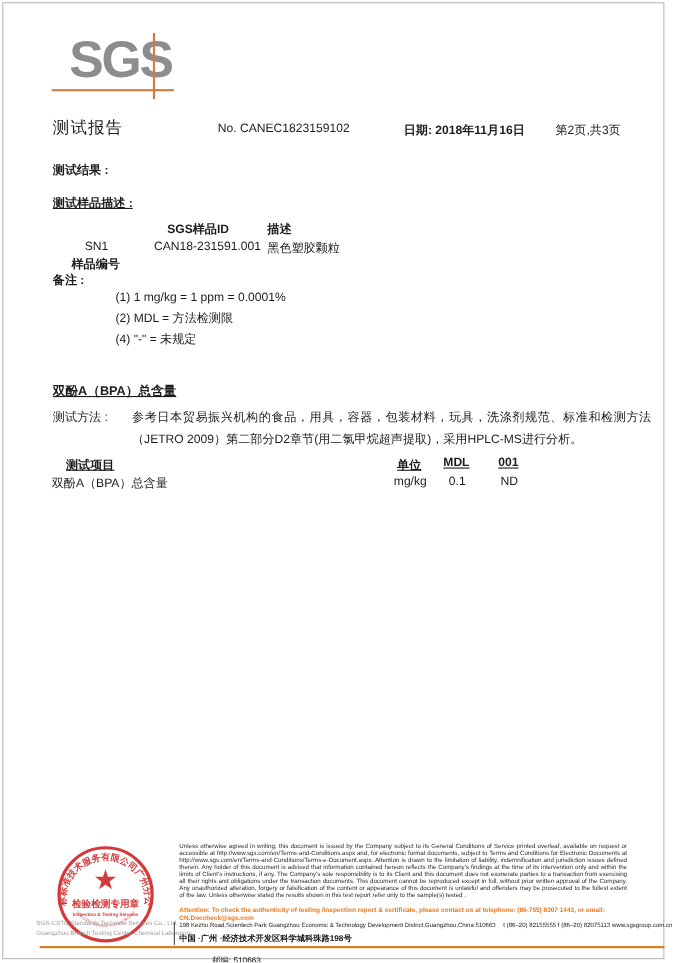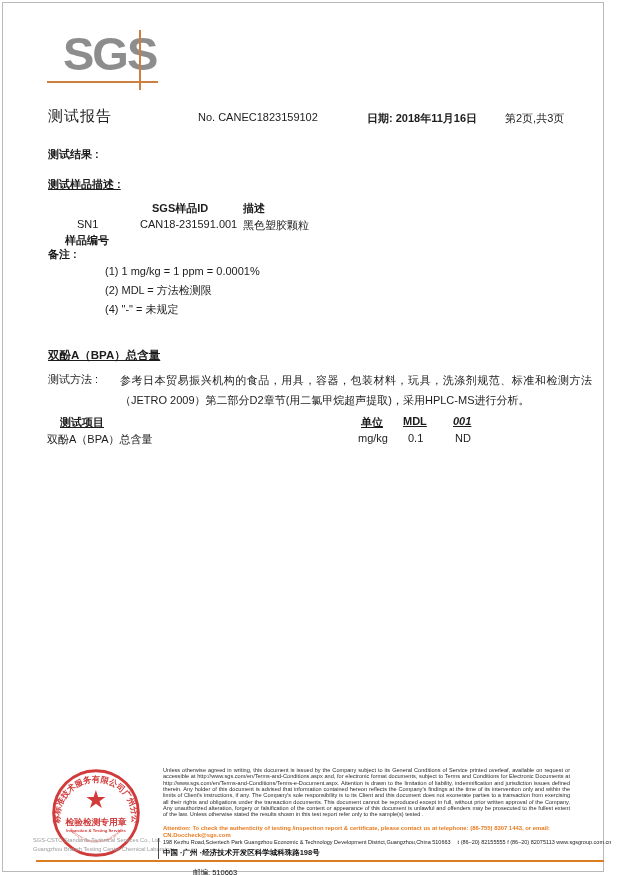--- a/index.html
+++ b/index.html
@@ -17,21 +17,21 @@
   .logo-hline{left:47px;top:81px;width:111px;height:2px;background:#cd7f3f;}
   .logo-vline{left:139px;top:30px;width:2px;height:60px;background:#cd7f3f;}
   .doc-title{left:48px;top:107px;font-size:15px;font-weight:normal;letter-spacing:1px;}
   .report-no{left:198px;top:111px;font-size:11px;}
   .report-date{left:367px;top:111px;font-size:11px;font-weight:bold;}
   .page-info{left:505px;top:111px;font-size:11px;text-align:center;}
 
   .t11{font-size:11px;}
   .bold{font-weight:bold;}
   .und{text-decoration:underline;}
-  .ital{font-style:italic;}
+  .ital{}
 
   .results-label{left:48px;top:147px;}
   .sample-heading{left:48px;top:177px;}
 
   .s-h0{left:65px;top:201px;margin-top:32px;}
   .s-h1{left:152px;top:201px;}
   .s-h2{left:243px;top:201px;}
   .s-c0{left:77px;top:218px;}
   .s-c1{left:140px;top:218px;}
   .s-c2{left:243px;top:218px;}

